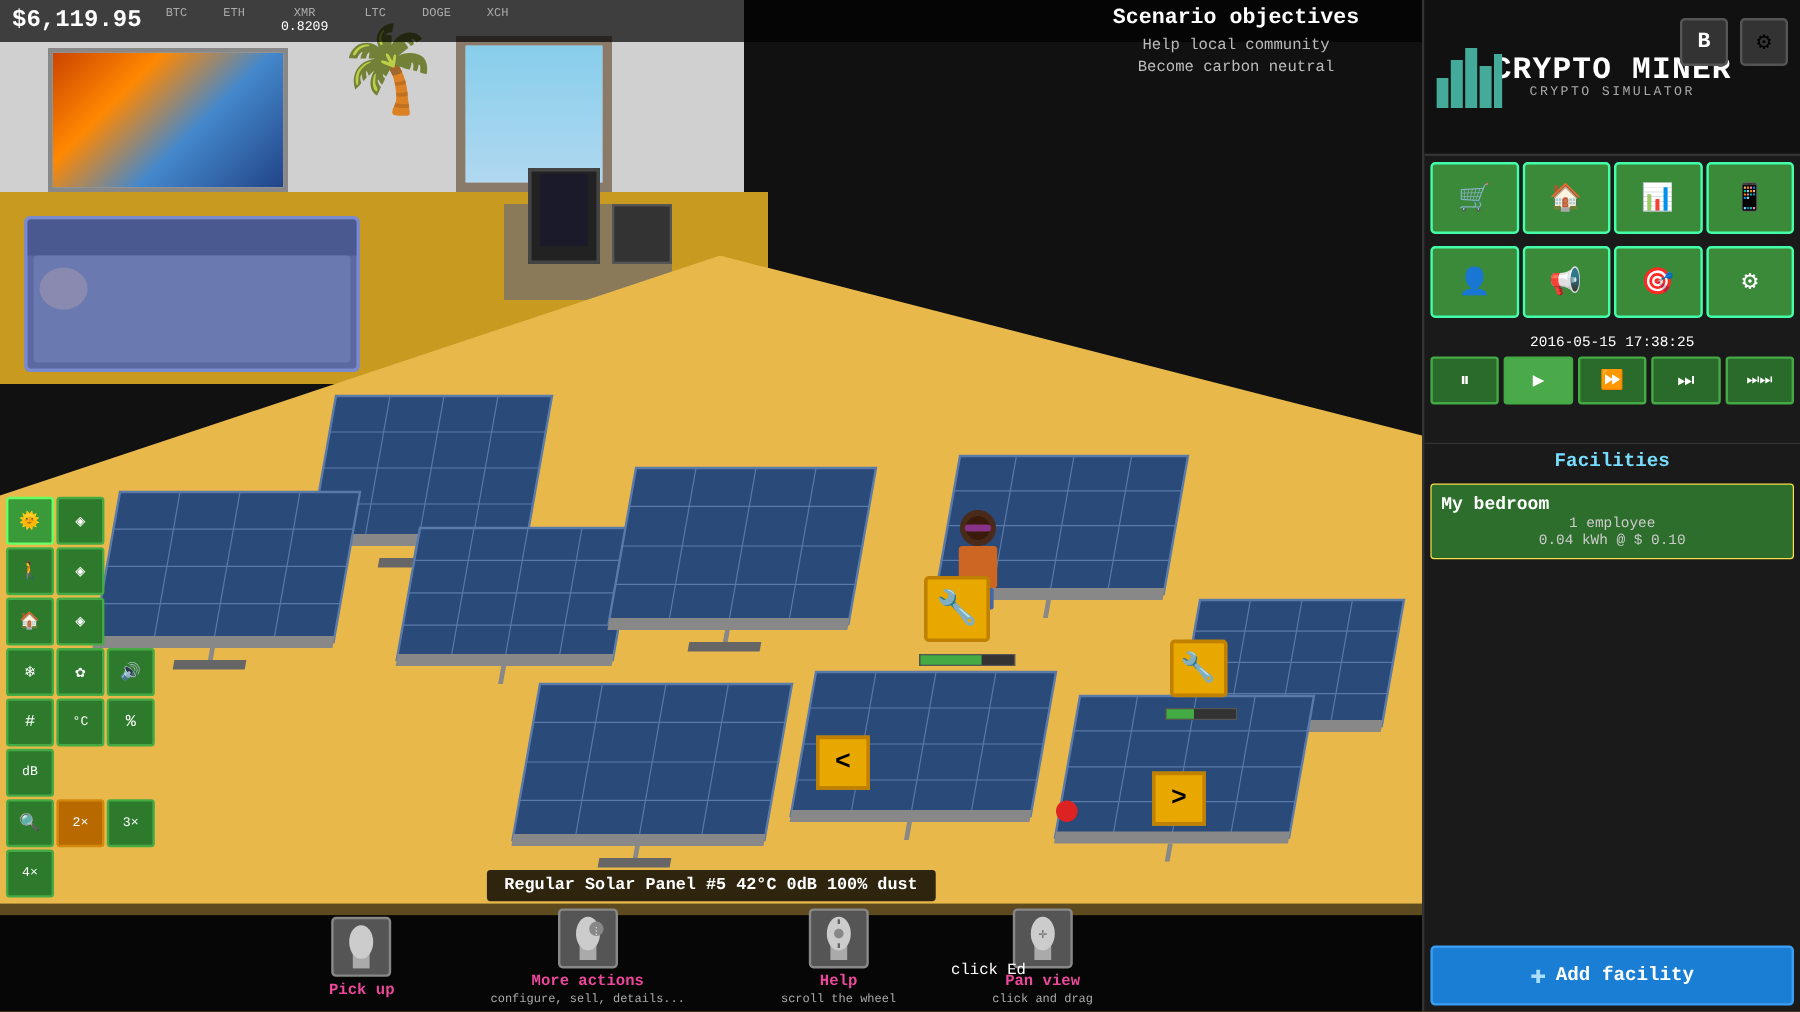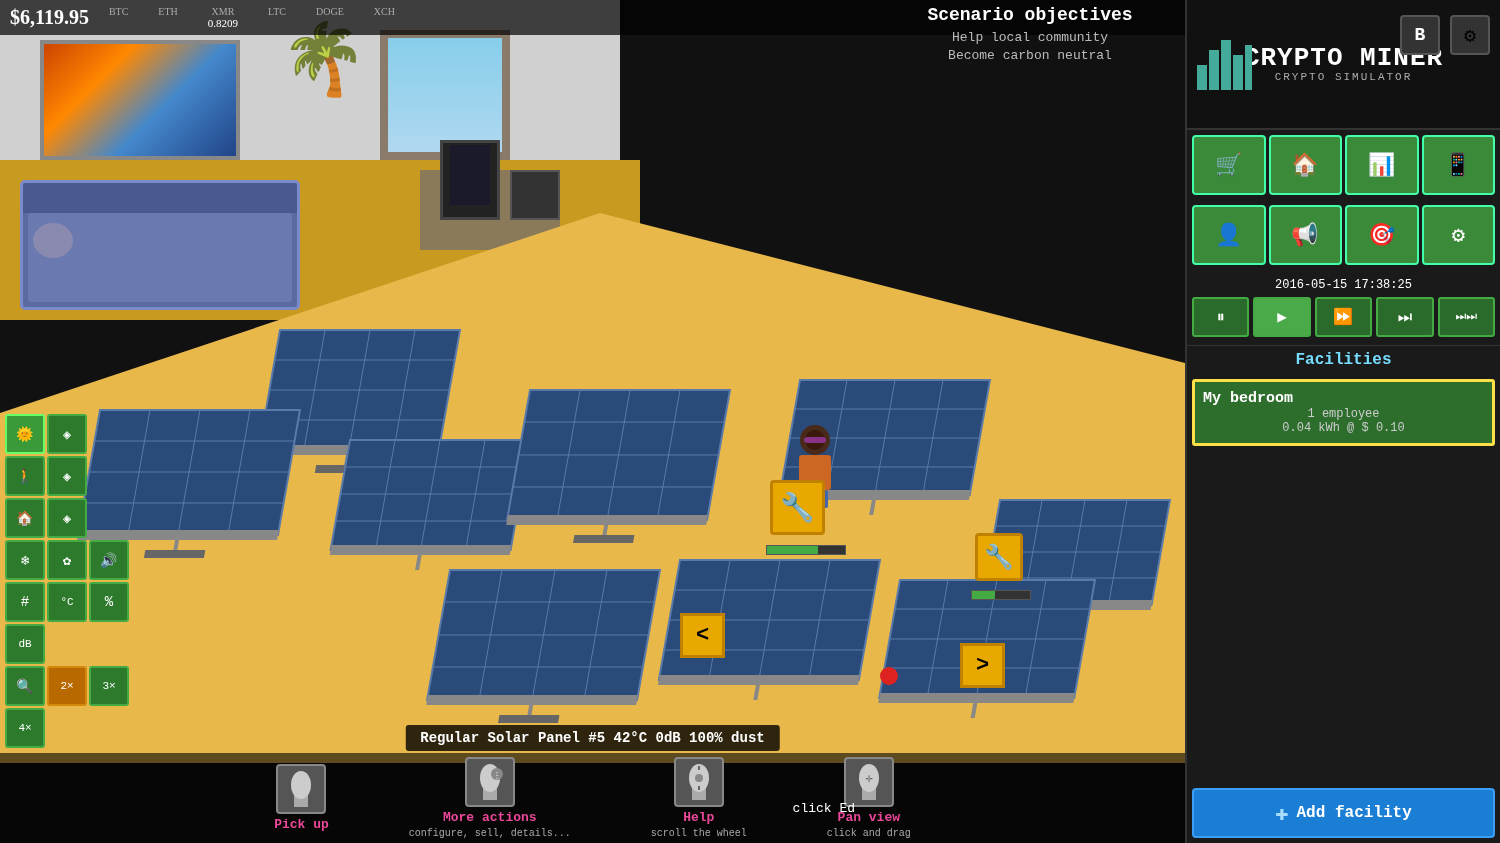--- a/index.html
+++ b/index.html
@@ -37,21 +37,20 @@
     #top-bar {
       position: absolute;
       top: 0; left: 0;
       width: 1185px;
       height: 35px;
       background: rgba(0,0,0,0.7);
       display: flex;
       align-items: center;
       padding: 0 10px;
       z-index: 100;
-      font-family: Liberation Serif, serif;
     }
 
     .balance {
       color: #fff;
       font-size: 20px;
       font-weight: bold;
       margin-right: 20px;
     }
 
     .crypto-ticker {
@@ -306,27 +305,28 @@
     }
 
     
     .facilities-header {
       color: #7df;
       font-size: 16px;
       font-weight: bold;
       text-align: center;
       padding: 5px;
       border-top: 1px solid #333;
+      margin-top: 24px;
     }
 
     .facility-card {
       margin: 5px;
       padding: 8px;
       background: #2d6e2d;
-      border: 3px solid #fde047;
+      border: 1px solid #fde047;
       border-radius: 3px;
     }
 
     .facility-name {
       color: #fff;
       font-size: 15px;
       font-weight: bold;
     }
 
     .facility-detail {

